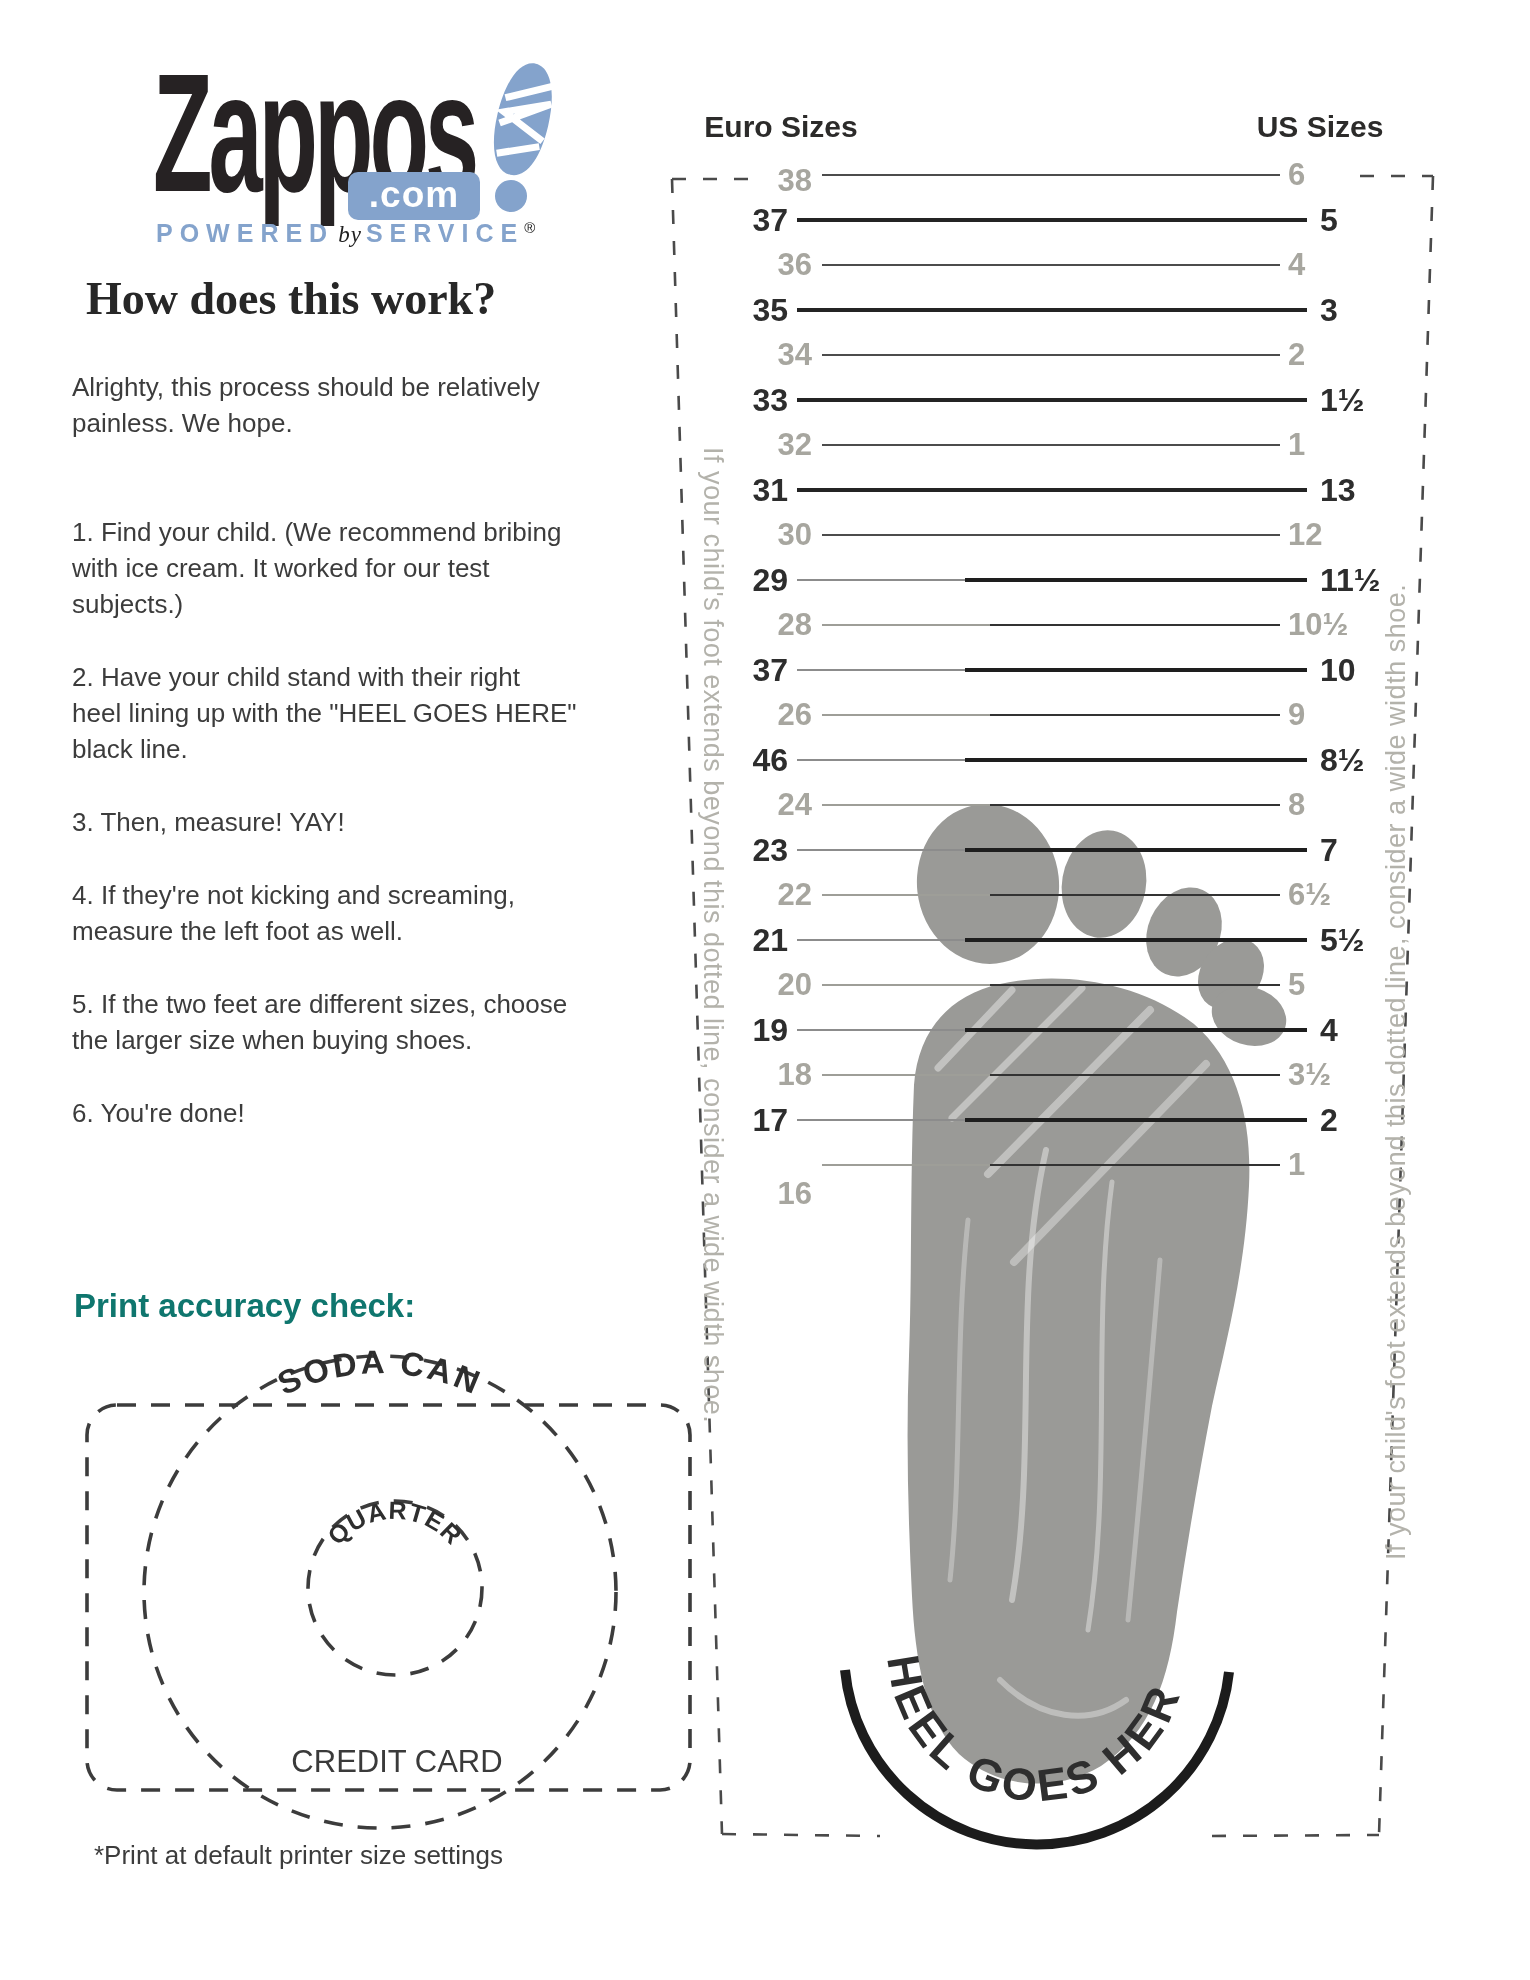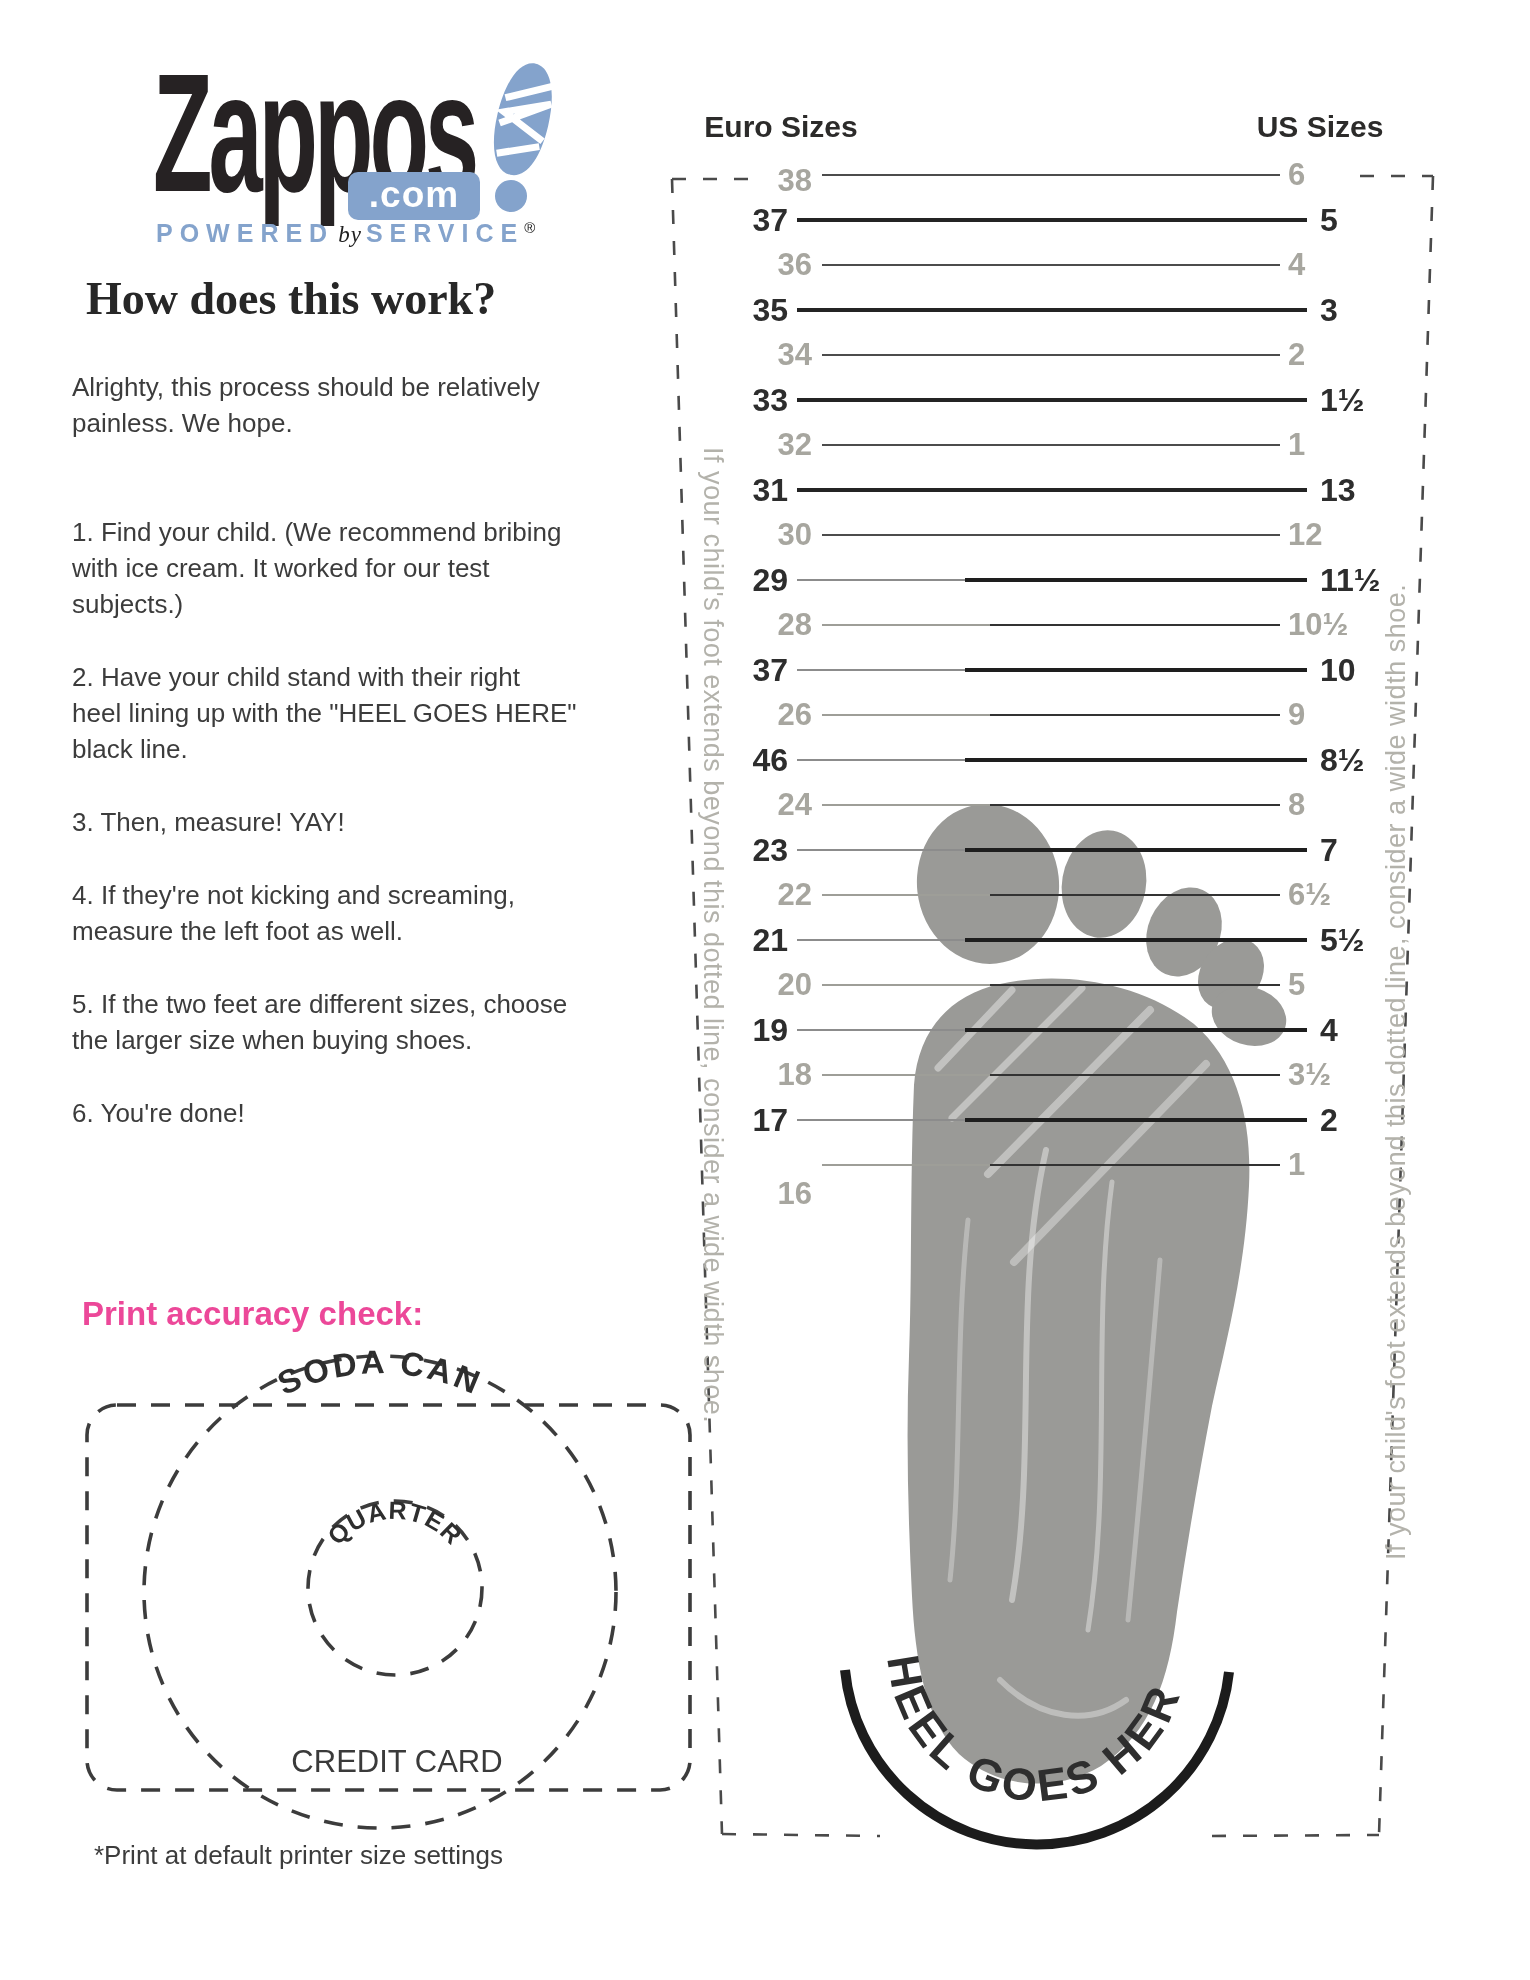--- a/index.html
+++ b/index.html
@@ -23,21 +23,21 @@
 
   
   h1.howto{position:absolute;left:86px;top:272px;margin:0;font-family:"Liberation Serif",serif;
            font-weight:700;font-size:46px;color:#272727;letter-spacing:0;}
   .copy{position:absolute;left:72px;top:333px;width:600px;font-size:26px;line-height:36px;
         color:#3c3c3c;white-space:pre-line;}
   .copy p{margin:0 0 37px 0;}
   .copy p:last-child{margin-bottom:0;}
 
   
-  h2.acc{position:absolute;left:70px;top:1283px;margin:12px;font-size:33px;font-weight:700;color:#ec4899;}
+  h2.acc{position:absolute;left:70px;top:1283px;margin:4px;font-size:33px;font-weight:700;color:#0f766e;}
   .footnote{position:absolute;left:94px;top:1840px;font-size:26px;color:#3c3c3c;}
 
   
   .col-header{position:absolute;top:110px;font-size:30px;font-weight:700;color:#2c2b2a;}
   .col-header.euro{left:696px;width:170px;text-align:center;}
   .col-header.us{left:1245px;width:150px;text-align:center;}
 
   #rows{position:absolute;left:0;top:0;width:100%;height:100%;z-index:3;pointer-events:none;}
   .num{position:absolute;font-weight:700;line-height:48px;}
   .num.b{font-size:32px;color:#2d2d2d;}

